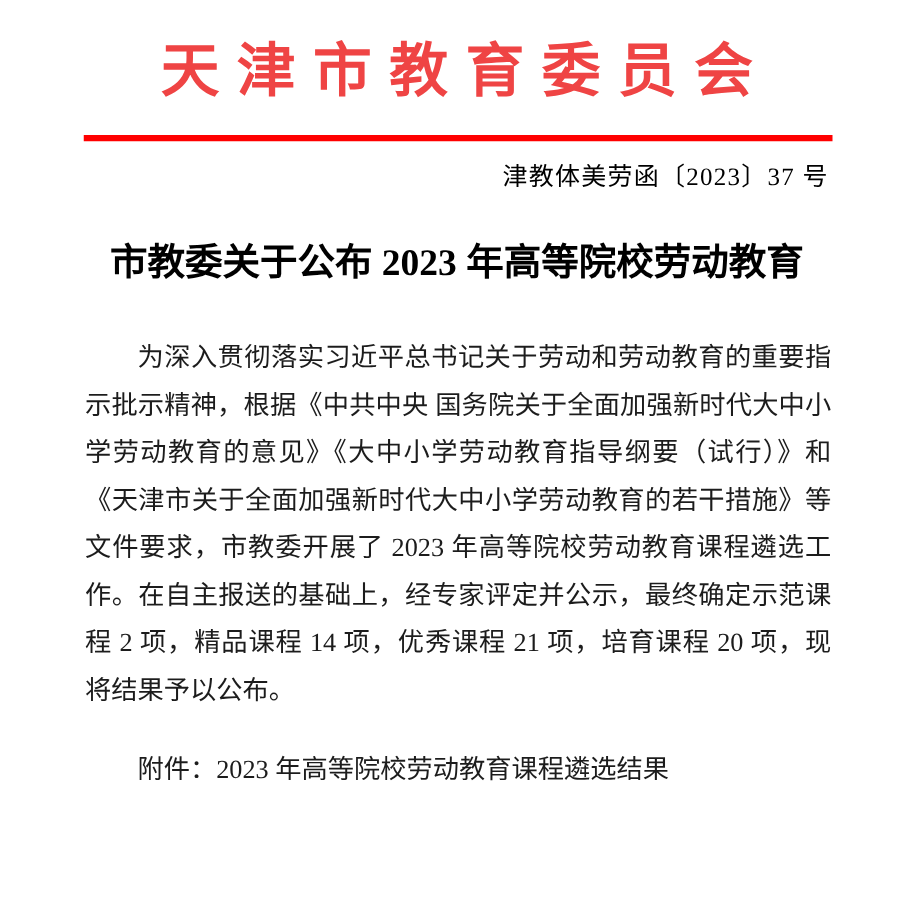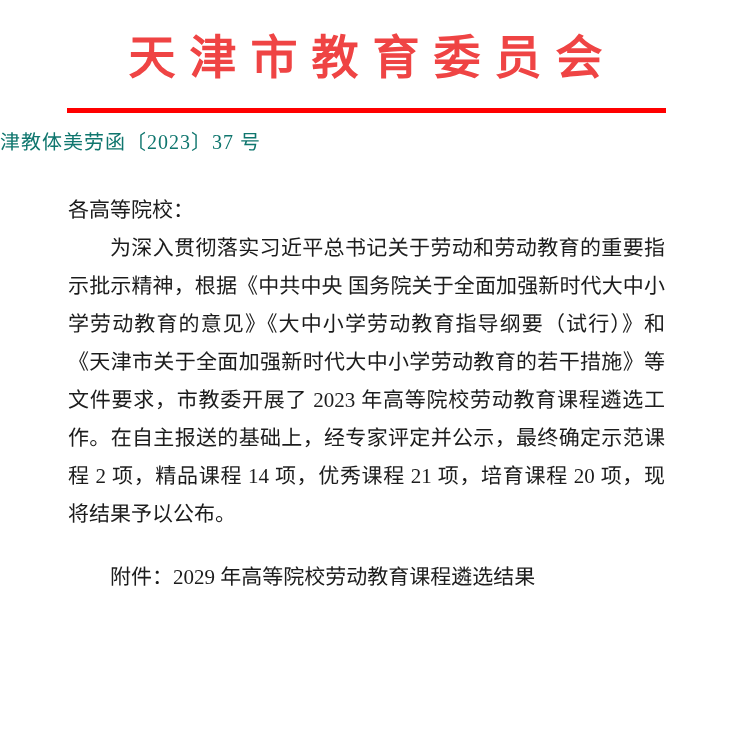--- a/index.html
+++ b/index.html
@@ -34,25 +34,25 @@
   }
   
   .red-line {
     height: 5px;
     background: #ff0000;
     margin: 22px 65px 0 67px;
   }
   
   .doc-number {
     margin: 15px 68px 0 0;
-    text-align: left;
+    text-align: right;
     font-size: 20px;
     line-height: 28px;
     letter-spacing: 1px;
-    color: #0f766e;
+    color: #000000;
   }
   
   .title {
     margin: 33px 30px 0 30px;
     text-align: center;
     font-size: 30px;
     line-height: 43px;
     font-weight: 700;
     color: #000000;
   }
@@ -76,21 +76,21 @@
 
 <div class="page">
 
   <header>
     <h1 class="issuer">天津市教育委员会</h1>
     <div class="red-line"></div>
     <div class="doc-number">津教体美劳函〔2023〕37 号</div>
   </header>
 
   <h2 class="title">
+    <span class="title-line">市教委关于公布 2023 年高等院校劳动教育</span>
   </h2>
 
   <main class="body-text">
-    <p class="salutation">各高等院校：</p>
     <p class="para">为深入贯彻落实习近平总书记关于劳动和劳动教育的重要指示批示精神，根据《中共中央 国务院关于全面加强新时代大中小学劳动教育的意见》《大中小学劳动教育指导纲要（试行）》和《天津市关于全面加强新时代大中小学劳动教育的若干措施》等文件要求，市教委开展了 2023 年高等院校劳动教育课程遴选工作。在自主报送的基础上，经专家评定并公示，最终确定示范课程 2 项，精品课程 14 项，优秀课程 21 项，培育课程 20 项，现将结果予以公布。</p>
-    <p class="attachment">附件：2029 年高等院校劳动教育课程遴选结果</p>
+    <p class="attachment">附件：2023 年高等院校劳动教育课程遴选结果</p>
   </main>
 
 </div>
 
 </body></html>

